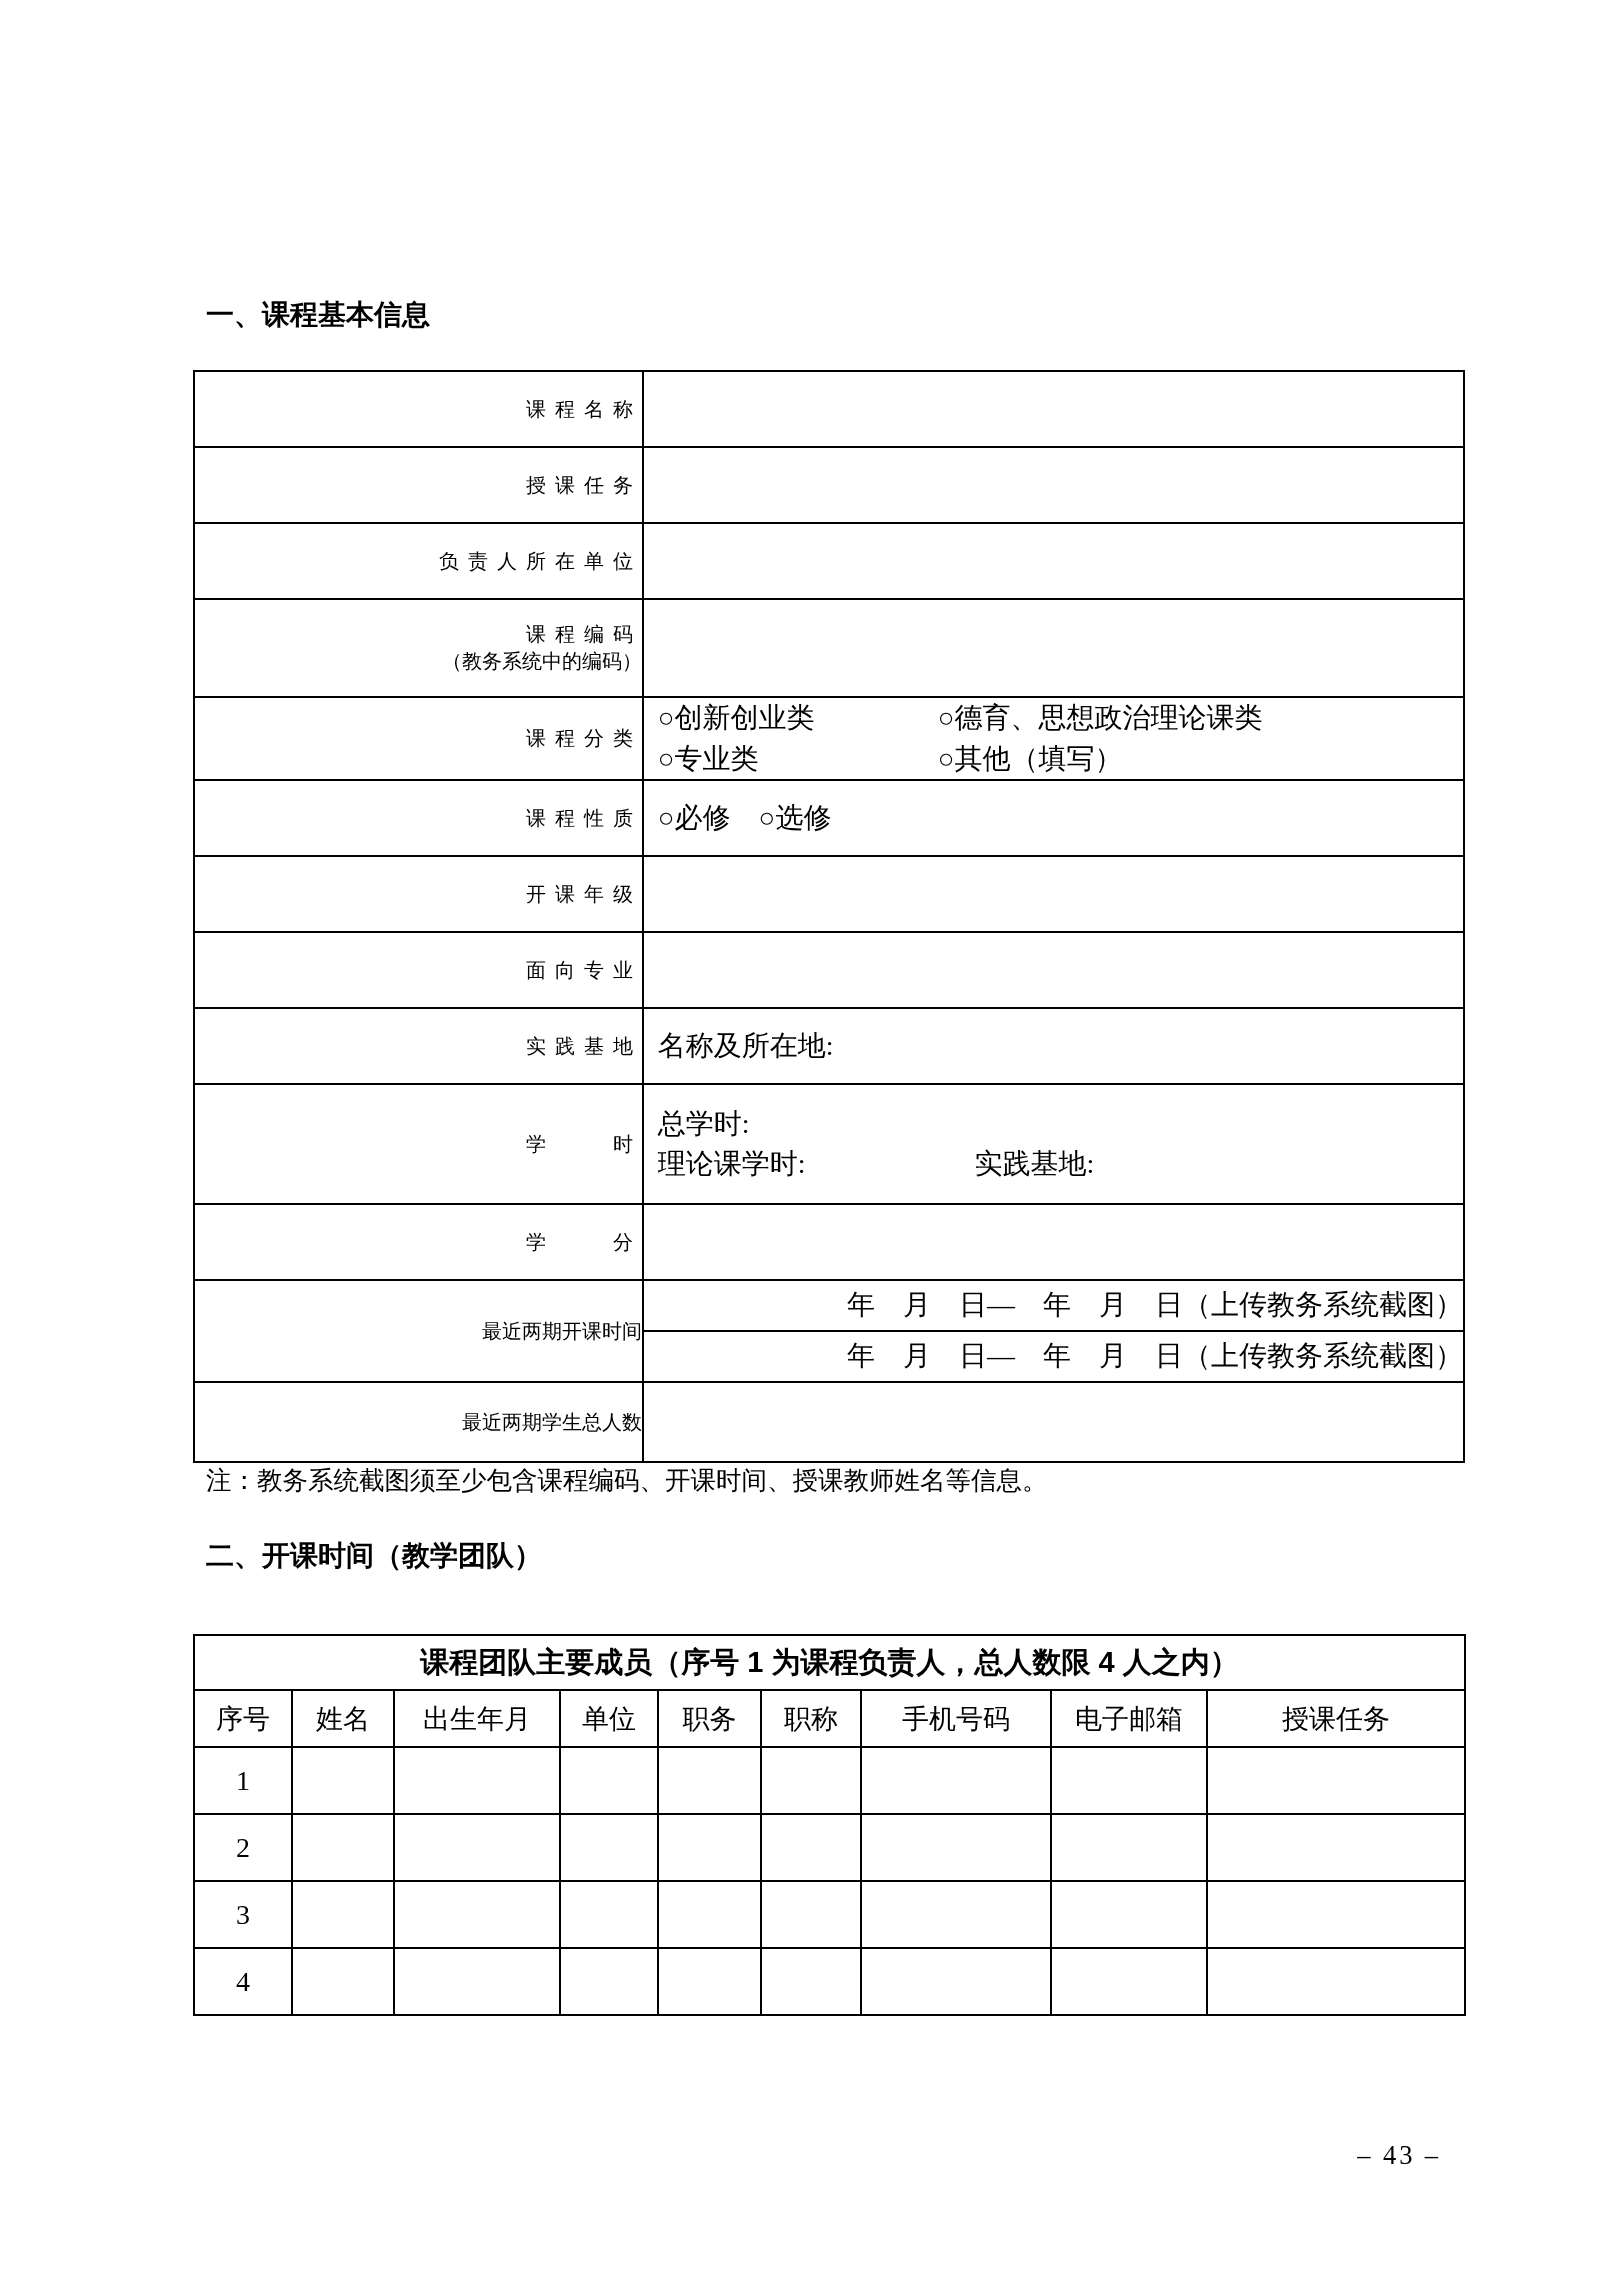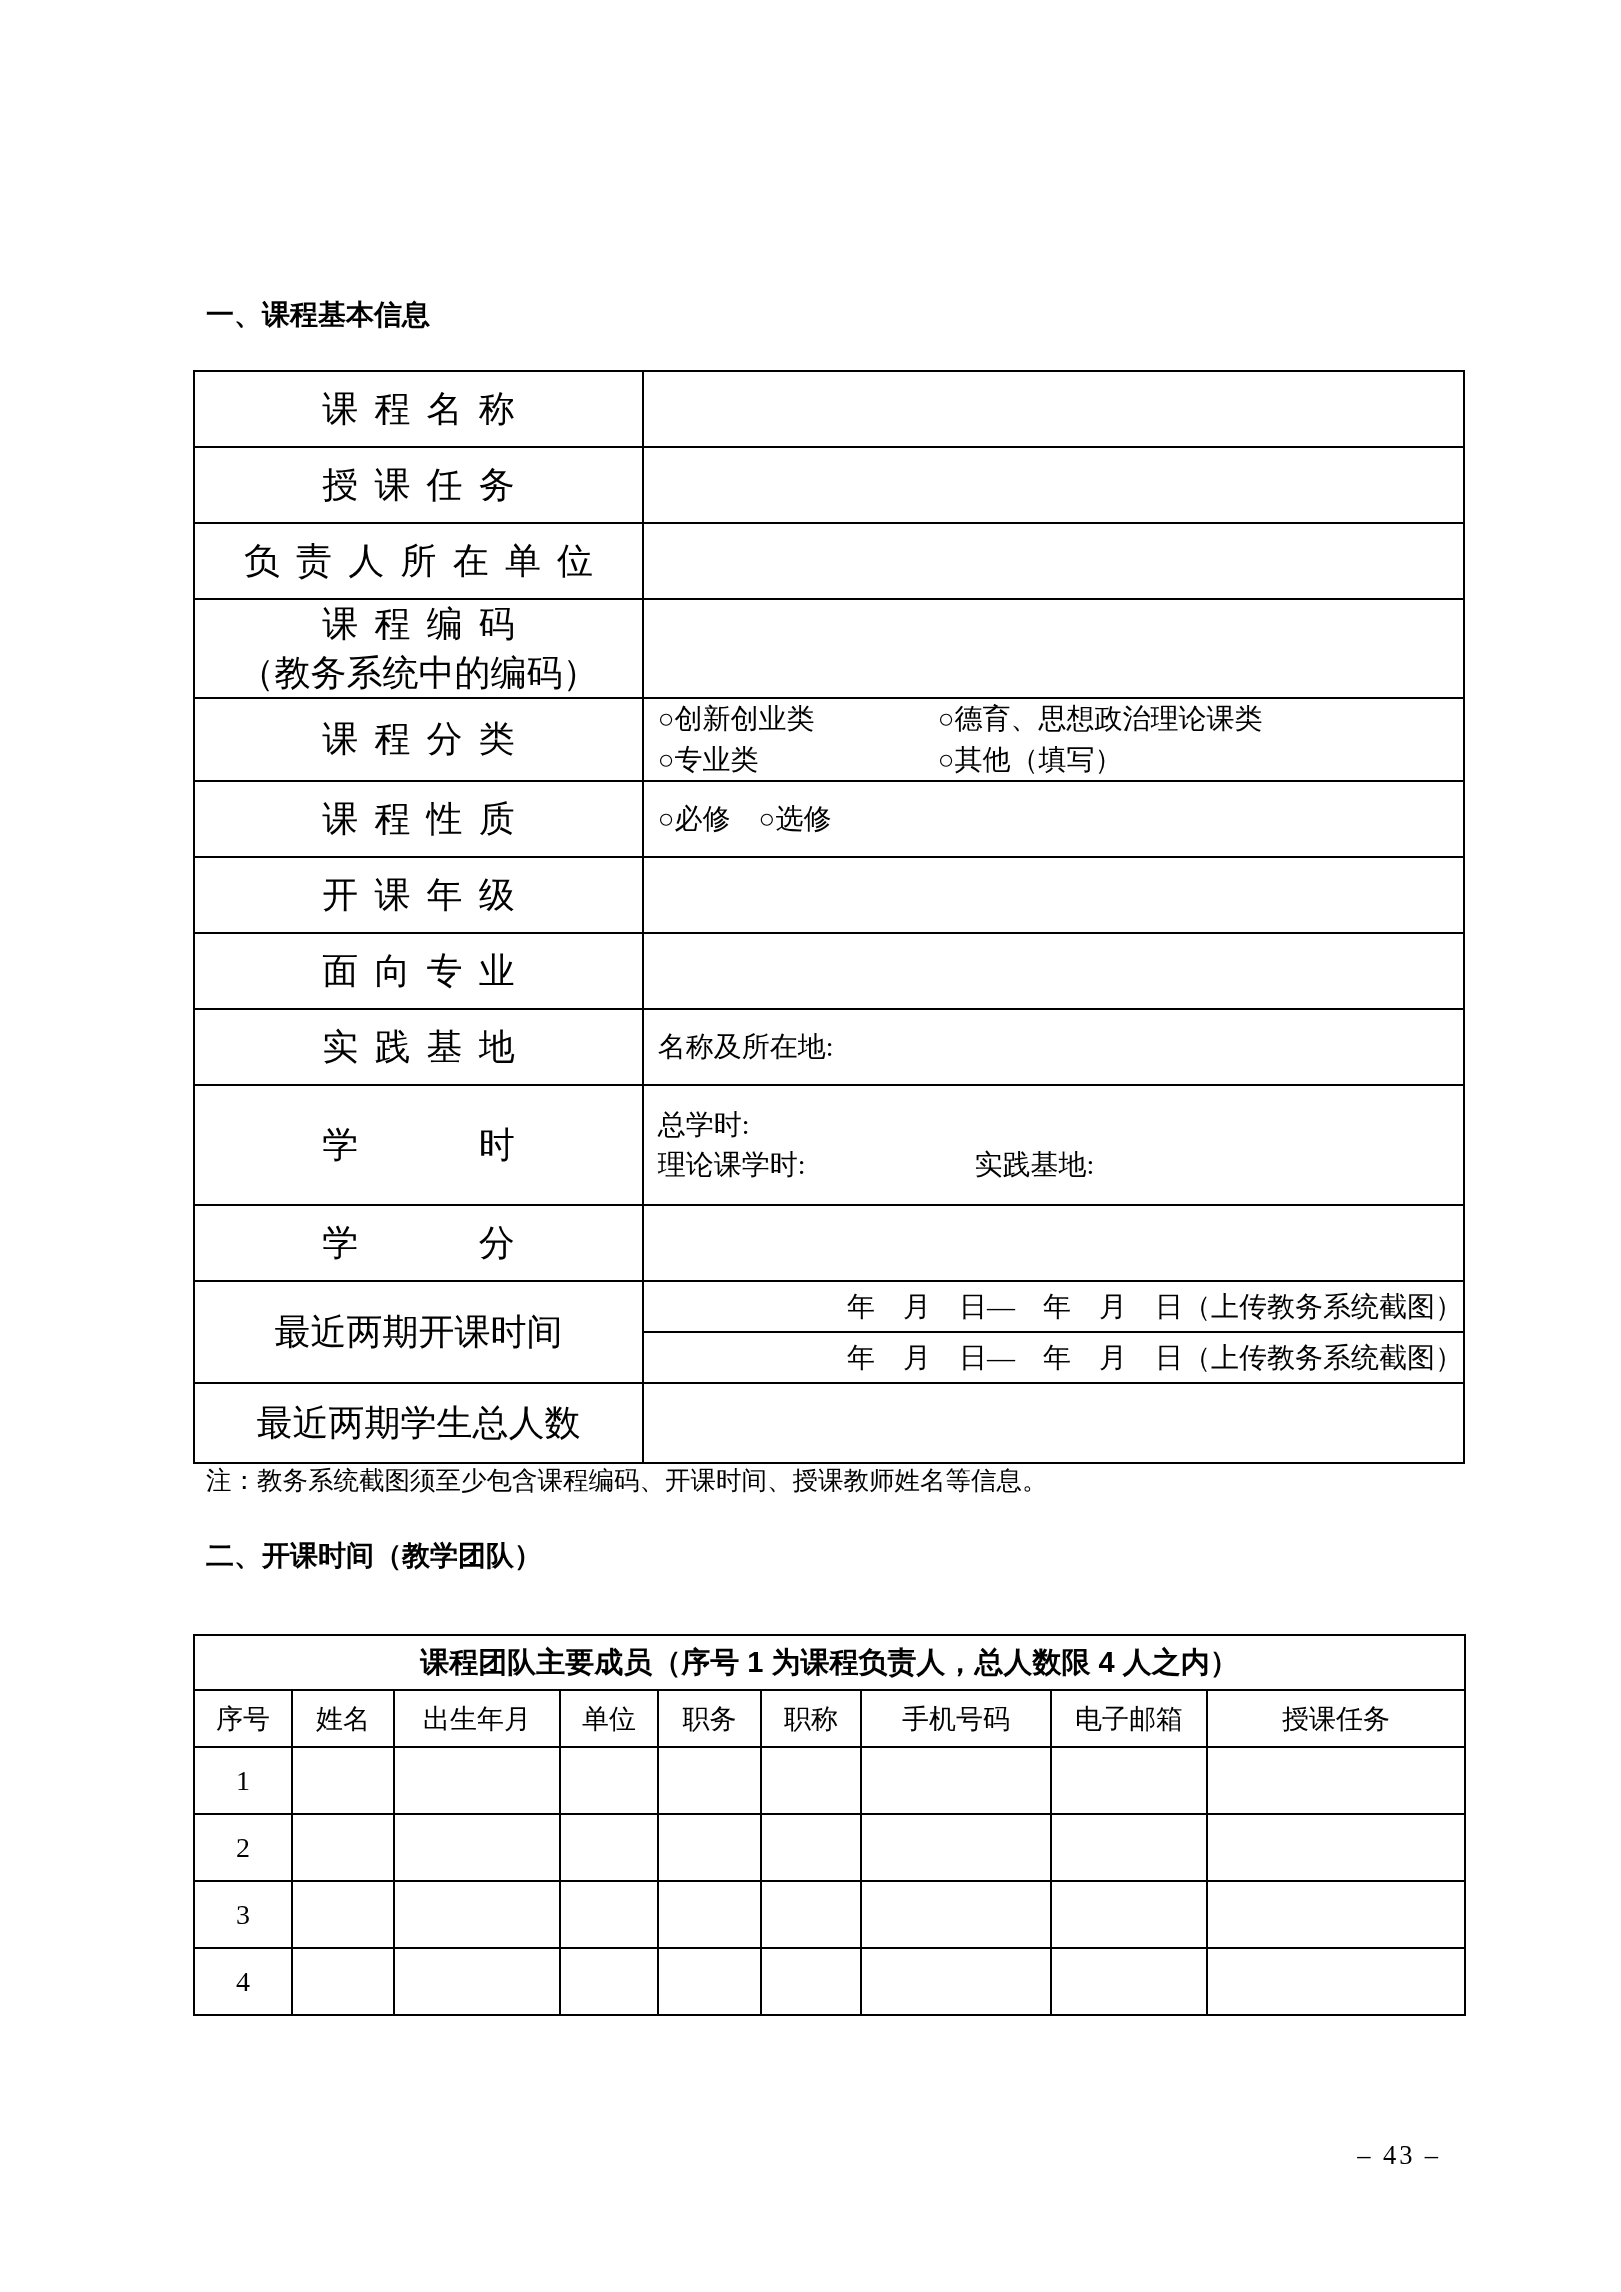--- a/index.html
+++ b/index.html
@@ -7,21 +7,21 @@
         font-family:"Liberation Serif",serif;color:#000;overflow:hidden;}
   .heading{position:absolute;left:206px;margin:0;
            font-family:"Liberation Sans",sans-serif;font-weight:bold;
            font-size:28px;line-height:1.1;color:#000;}
   #h1{top:300px;}
   #h2{top:1541px;}
   table{border-collapse:collapse;table-layout:fixed;position:absolute;background:#fff;}
   #t1{left:193px;top:370px;width:1270px;border:2.9px solid #000;}
   #t2{left:193px;top:1634px;width:1270px;border:2.9px solid #000;}
   td,th{border:2px solid #000;padding:0;vertical-align:middle;font-weight:normal;}
-  .lbl{text-align:center;font-size:36px;line-height:1.35;}
+  .lbl{text-align:right;font-size:20px;line-height:1.35;}
   .sp{letter-spacing:0.45em;padding-left:0.45em;}
   .val{text-align:left;font-size:28px;padding-left:13.7px;line-height:1.45;}
   .center{text-align:right;padding-left:0;}
   .h52{height:51px;} .h78{height:76px;} .h82{height:80px;} .h84{height:82px;}
   .h100{height:98px;} .h102{height:120px;}
   .optline{display:flex;align-items:center;}
   .opt1{display:inline-block;width:280px;}
   .gapline .second{margin-left:162px;}
   .note{position:absolute;left:206px;top:1464px;width:1274px;
         font-size:25.5px;line-height:1.3;}

